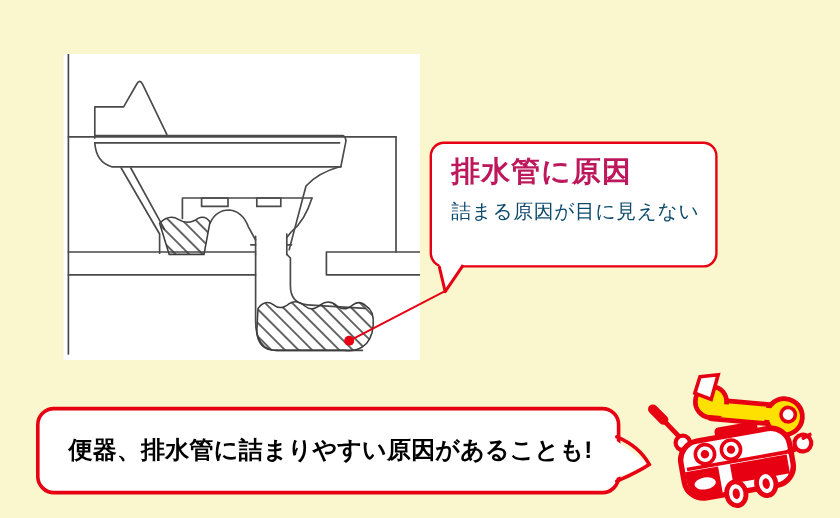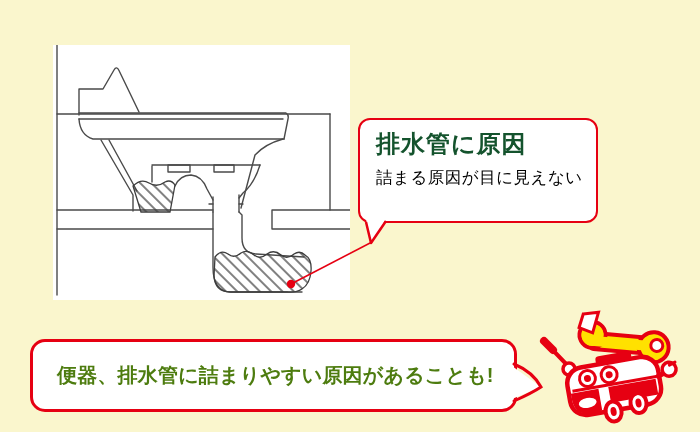--- a/index.html
+++ b/index.html
@@ -10,32 +10,32 @@
   .panel{
     position:absolute;left:53px;top:45px;width:297px;height:255px;background:#ffffff;z-index:1;
   }
   .panel svg{display:block;}
   .callout{
     position:absolute;left:358px;top:118px;width:240px;height:105px;box-sizing:border-box;
     background:#ffffff;border:2.5px solid #e60012;border-radius:12px;z-index:2;
     padding:11px 10px 0 16px;
   }
   .callout-title{
-    color:#14532d;font-size:24px;font-weight:700;letter-spacing:1px;line-height:1.1;
+    color:#be185d;font-size:24px;font-weight:700;letter-spacing:1px;line-height:1.1;
   }
   .callout-body{
-    margin-top:7px;color:#000000;font-size:16.5px;line-height:26px;font-weight:500;letter-spacing:0.5px;
+    margin-top:7px;color:#0c4a6e;font-size:16.5px;line-height:26px;font-weight:500;letter-spacing:0.5px;
   }
   .bubble{
     position:absolute;left:30px;top:339px;width:487px;height:73px;box-sizing:border-box;
     background:#ffffff;border:3px solid #e60012;border-radius:15px;z-index:2;
     display:flex;align-items:center;padding-left:24px;
   }
   .bubble-text{
-    color:#4d7c0f;font-size:20px;font-weight:700;letter-spacing:0.2px;white-space:nowrap;
+    color:#000000;font-size:20px;font-weight:700;letter-spacing:0.2px;white-space:nowrap;
   }
   .overlay{
     position:absolute;left:0;top:0;width:700px;height:432px;z-index:4;pointer-events:none;
   }
   .mascot{
     position:absolute;left:538px;top:312px;width:162px;height:120px;z-index:2;overflow:visible;
   }
 </style>
 </head>
 <body>

